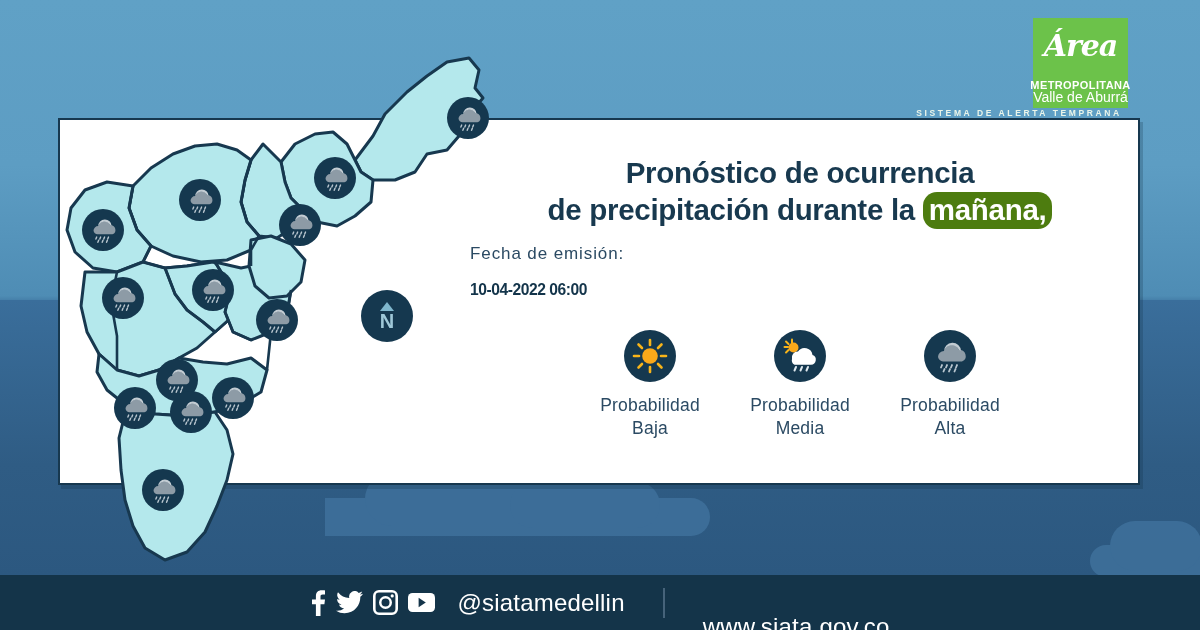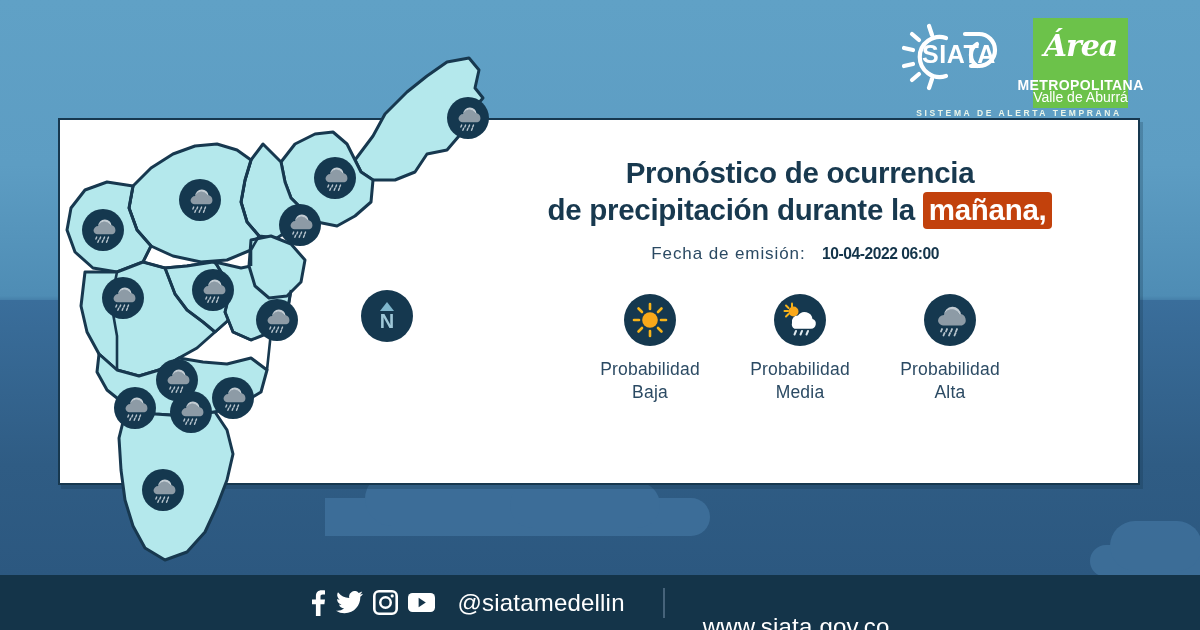--- a/index.html
+++ b/index.html
@@ -26,21 +26,21 @@
   .deco-cloud.c2::before{content:"";position:absolute;left:20px;top:-24px;width:92px;height:50px;background:#3f719c;border-radius:30px;}
 
   
   .logo-bar{position:absolute;right:72px;top:18px;display:flex;align-items:flex-start;gap:14px;}
   .siata-logo{position:relative;width:120px;height:76px;}
   .area-logo{width:95px;height:90px;background:#6cc24a;position:relative;
     display:flex;flex-direction:column;align-items:center;justify-content:flex-end;padding-bottom:4px;box-sizing:border-box;}
   .area-script{position:absolute;left:0;right:0;top:2px;height:50px;
     display:flex;align-items:center;justify-content:center;
     font-family:"DejaVu Serif",serif;font-style:italic;font-size:30px;color:#fff;font-weight:700;letter-spacing:-1px;}
-  .area-l1{font-size:14px;font-weight:700;color:#fff;letter-spacing:.4px;line-height:12px;}
+  .area-l1{font-size:11px;font-weight:700;color:#fff;letter-spacing:.4px;line-height:12px;}
   .area-l2{font-size:14px;color:#fff;line-height:13px;}
   .tagline{position:absolute;right:72px;top:96px;width:218px;text-align:center;
     font-size:8.5px;letter-spacing:2.6px;color:#eaf5ea;font-weight:700;margin-top:12px;}
 
   
   .card{position:absolute;left:58px;top:118px;width:1082px;height:367px;
     background:#fff;border:2px solid #17384f;box-sizing:border-box;
     box-shadow:3px 4px 0 rgba(14,40,60,.22);}
 
   
@@ -53,22 +53,22 @@
 
   .compass{position:absolute;left:306px;top:250px;width:52px;height:52px;border-radius:50%;
     background:#15384f;display:flex;flex-direction:column;align-items:center;justify-content:center;gap:1px;}
   .compass .tri{width:0;height:0;border-left:7px solid transparent;border-right:7px solid transparent;
     border-bottom:9px solid #7fb6cc;}
   .compass .nlet{color:#9fc8d8;font-size:20px;font-weight:700;line-height:18px;}
 
   
   .panel{position:absolute;left:470px;top:154px;width:660px;}
   .title{color:#18394f;font-size:29.5px;font-weight:700;line-height:37px;text-align:center;letter-spacing:-.3px;}
-  .hl{background:#c2410c;color:#fff;padding:1px 6px 3px 6px;border-radius:4px;}
-  .date-row{margin-top:16px;display:flex;align-items:baseline;justify-content:center;gap:16px;}
+  .hl{background:#4d7c0f;color:#fff;padding:1px 6px 3px 6px;border-radius:14px;}
+  .date-row{margin-top:16px;display:flex;align-items:baseline;justify-content:center;gap:16px;flex-direction:column;}
   .date-lbl{color:#2b4a63;font-size:17px;letter-spacing:.9px;}
   .date-val{color:#13344a;font-size:17px;font-weight:700;letter-spacing:-.5px;
     font-family:"Liberation Sans Narrow","Liberation Sans",sans-serif;transform:scaleX(.92);transform-origin:left;}
 
   .legend{margin-top:30px;display:flex;justify-content:center;}
   .leg{width:150px;display:flex;flex-direction:column;align-items:center;}
   .leg-ico{width:52px;height:52px;border-radius:50%;background:#15384f;
     display:flex;align-items:center;justify-content:center;}
   .leg-ico svg{width:38px;height:38px;display:block;}
   .leg-txt{margin-top:12px;color:#2b4a63;font-size:17.5px;line-height:23px;text-align:center;letter-spacing:.2px;}
@@ -88,36 +88,20 @@
 
 <div id="stage">
 
   <div class="bg-top"></div>
   <div class="bg-seam"></div>
   <div class="bg-bottom"></div>
   <div class="deco-cloud c1"></div>
   <div class="deco-cloud c2"></div>
 
   <div class="logo-bar">
-    <div class="siata-logo">
-      <svg viewBox="0 0 120 76" width="120" height="76" aria-hidden="true">
-        <g stroke="#ffffff" stroke-width="4.2" stroke-linecap="round" fill="none">
-          <line x1="13" y1="16" x2="20" y2="22"></line>
-          <line x1="5" y1="30" x2="14" y2="32"></line>
-          <line x1="5" y1="48" x2="14" y2="46"></line>
-          <line x1="13" y1="62" x2="20" y2="56"></line>
-          <line x1="30" y1="70" x2="33" y2="61"></line>
-          <line x1="30" y1="8" x2="33" y2="17"></line>
-          <path d="M47 20 a20 20 0 1 0 0 38"></path>
-          <path d="M66 16 h14 a16 16 0 0 1 0 32 h-8"></path>
-          <path d="M78 48 a13 13 0 0 1 0 -22"></path>
-        </g>
-        <text x="60" y="45" text-anchor="middle" fill="#ffffff" font-family="Liberation Sans, sans-serif" font-size="25" font-weight="700" letter-spacing="0.5">SIATA</text>
-      </svg>
-    </div>
 
     <div class="area-logo">
       <div class="area-script">Área</div>
       <div class="area-l1">METROPOLITANA</div>
       <div class="area-l2">Valle de Aburrá</div>
     </div>
   </div>
   <div class="tagline">SISTEMA DE ALERTA TEMPRANA</div>
 
   <div class="card"></div>

